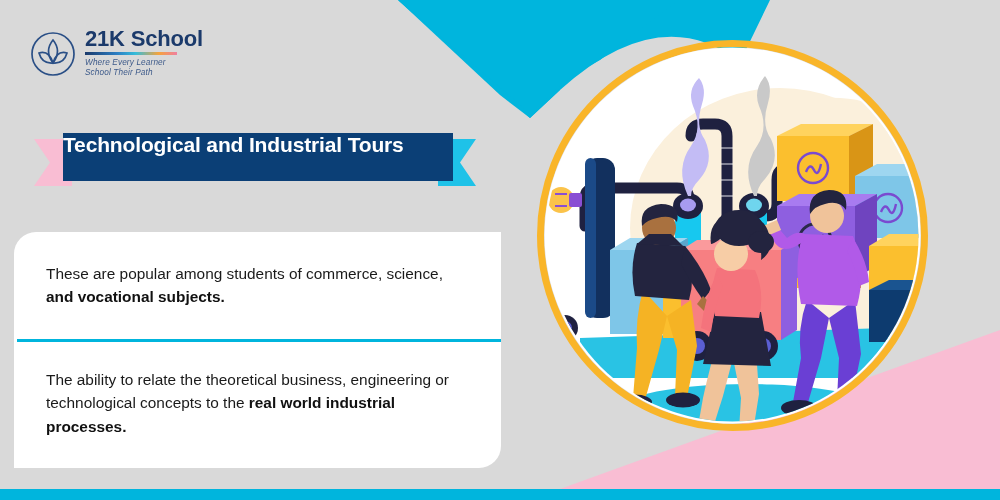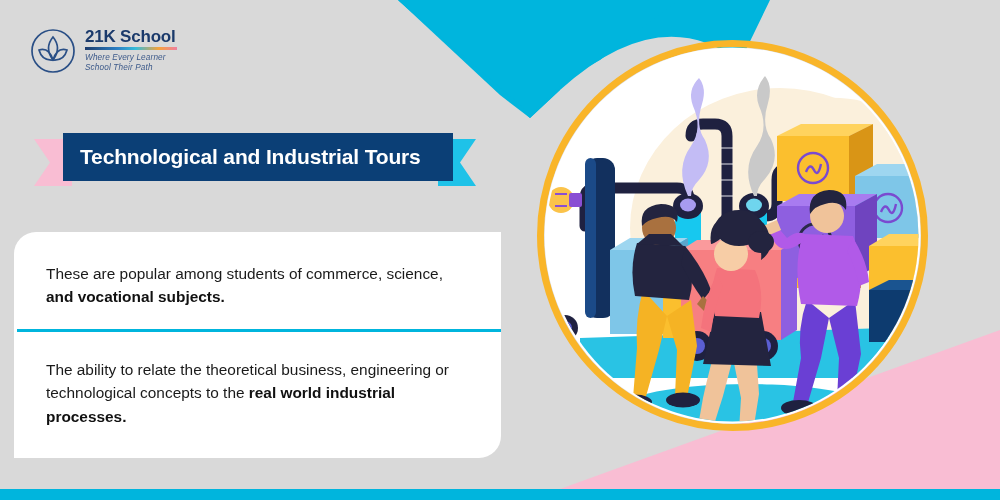--- a/index.html
+++ b/index.html
@@ -47,21 +47,21 @@
     position: absolute;
     left: 30px;
     top: 28px;
     display: flex;
     align-items: center;
     gap: 9px;
   }
   #logo-mark { width: 46px; height: 46px; display: block; }
   #logo-text-block { display: flex; flex-direction: column; line-height: 1; }
   #logo-wordmark {
-    font-size: 17px;
+    font-size: 22px;
     font-weight: bold;
     color: #1b3a6b;
     letter-spacing: -0.2px;
     margin-bottom: 2px;
   }
   #logo-rule {
     height: 2.5px;
     width: 92px;
     background: linear-gradient(to right, #1b3a6b 0%, #2c7fc4 35%, #36bcd9 55%, #f5a33c 80%, #ef7fa0 100%);
     margin-bottom: 3px;
@@ -92,22 +92,20 @@
     width: 38px; height: 47px;
   }
   #ribbon-body {
     position: absolute;
     left: 29px;
     top: 0;
     width: 390px;
     height: 48px;
     background: #0b3f76;
     display: flex;
-    align-items: center;
-    padding-left: 17px;
     box-sizing: border-box;
   }
   #ribbon-title {
     color: #ffffff;
     font-size: 21px;
     font-weight: bold;
     letter-spacing: -0.15px;
     white-space: nowrap;
   }
 
@@ -118,21 +116,21 @@
     top: 232px;
     width: 487px;
     background: #ffffff;
     border-radius: 22px 0 22px 0;
     overflow: hidden;
   }
   .card-block {
     padding: 30px 30px 26px 32px;
     box-sizing: border-box;
   }
-  #card-block-1 { padding-bottom: 20px; }
+  #card-block-1 { padding-bottom: 30px; }
   #card-block-2 { padding-top: 26px; padding-bottom: 30px; }
   .card-text {
     margin: 0;
     font-size: 15.4px;
     line-height: 1.52;
     color: #1a1a1a;
     font-weight: normal;
   }
   .card-text b { font-weight: bold; color: #111111; }
   #card-divider {

